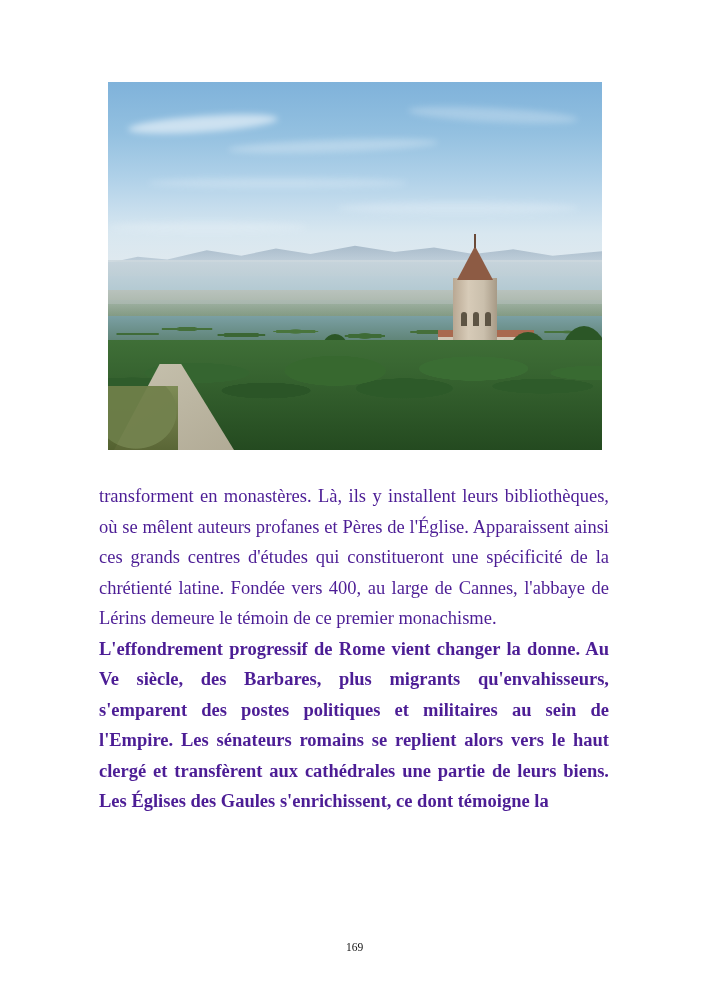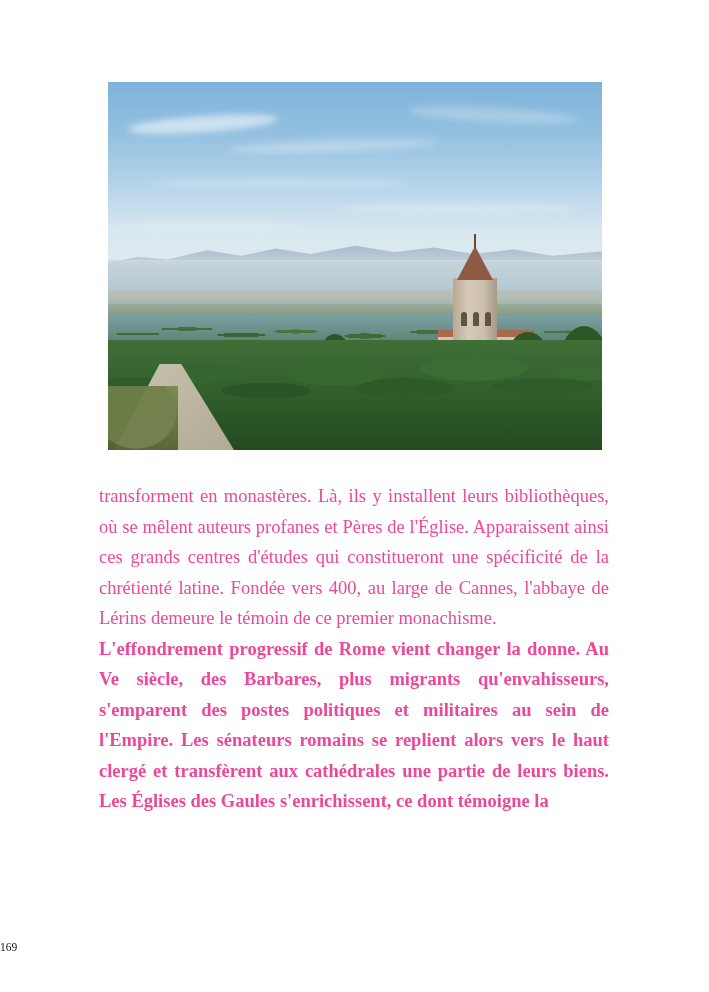--- a/index.html
+++ b/index.html
@@ -238,33 +238,34 @@
     background: radial-gradient(ellipse at 50% 45%, #2b5626 0 60%, #1f4420 100%);
     border-radius: 50% 50% 45% 45%;
   }
 
   
   .body-text {
     margin-top: 31px;
     font-size: 18.5px;
     line-height: 30.5px;
     text-align: justify;
-    color: #ec4899;
+    color: #4c1d95;
   }
   .body-text p {
     margin: 0;
   }
   .body-text p.last {
     text-align: justify;
     font-weight: bold;
   }
   .page-number {
     position: absolute;
     left: 0; right: 0;
     top: 941px;
+    text-align: center;
     font-size: 11.5px;
     color: #111;
     font-family: "Liberation Serif", serif;
   }
 </style>
 </head>
 <body>
 
 <div class="page">
 

